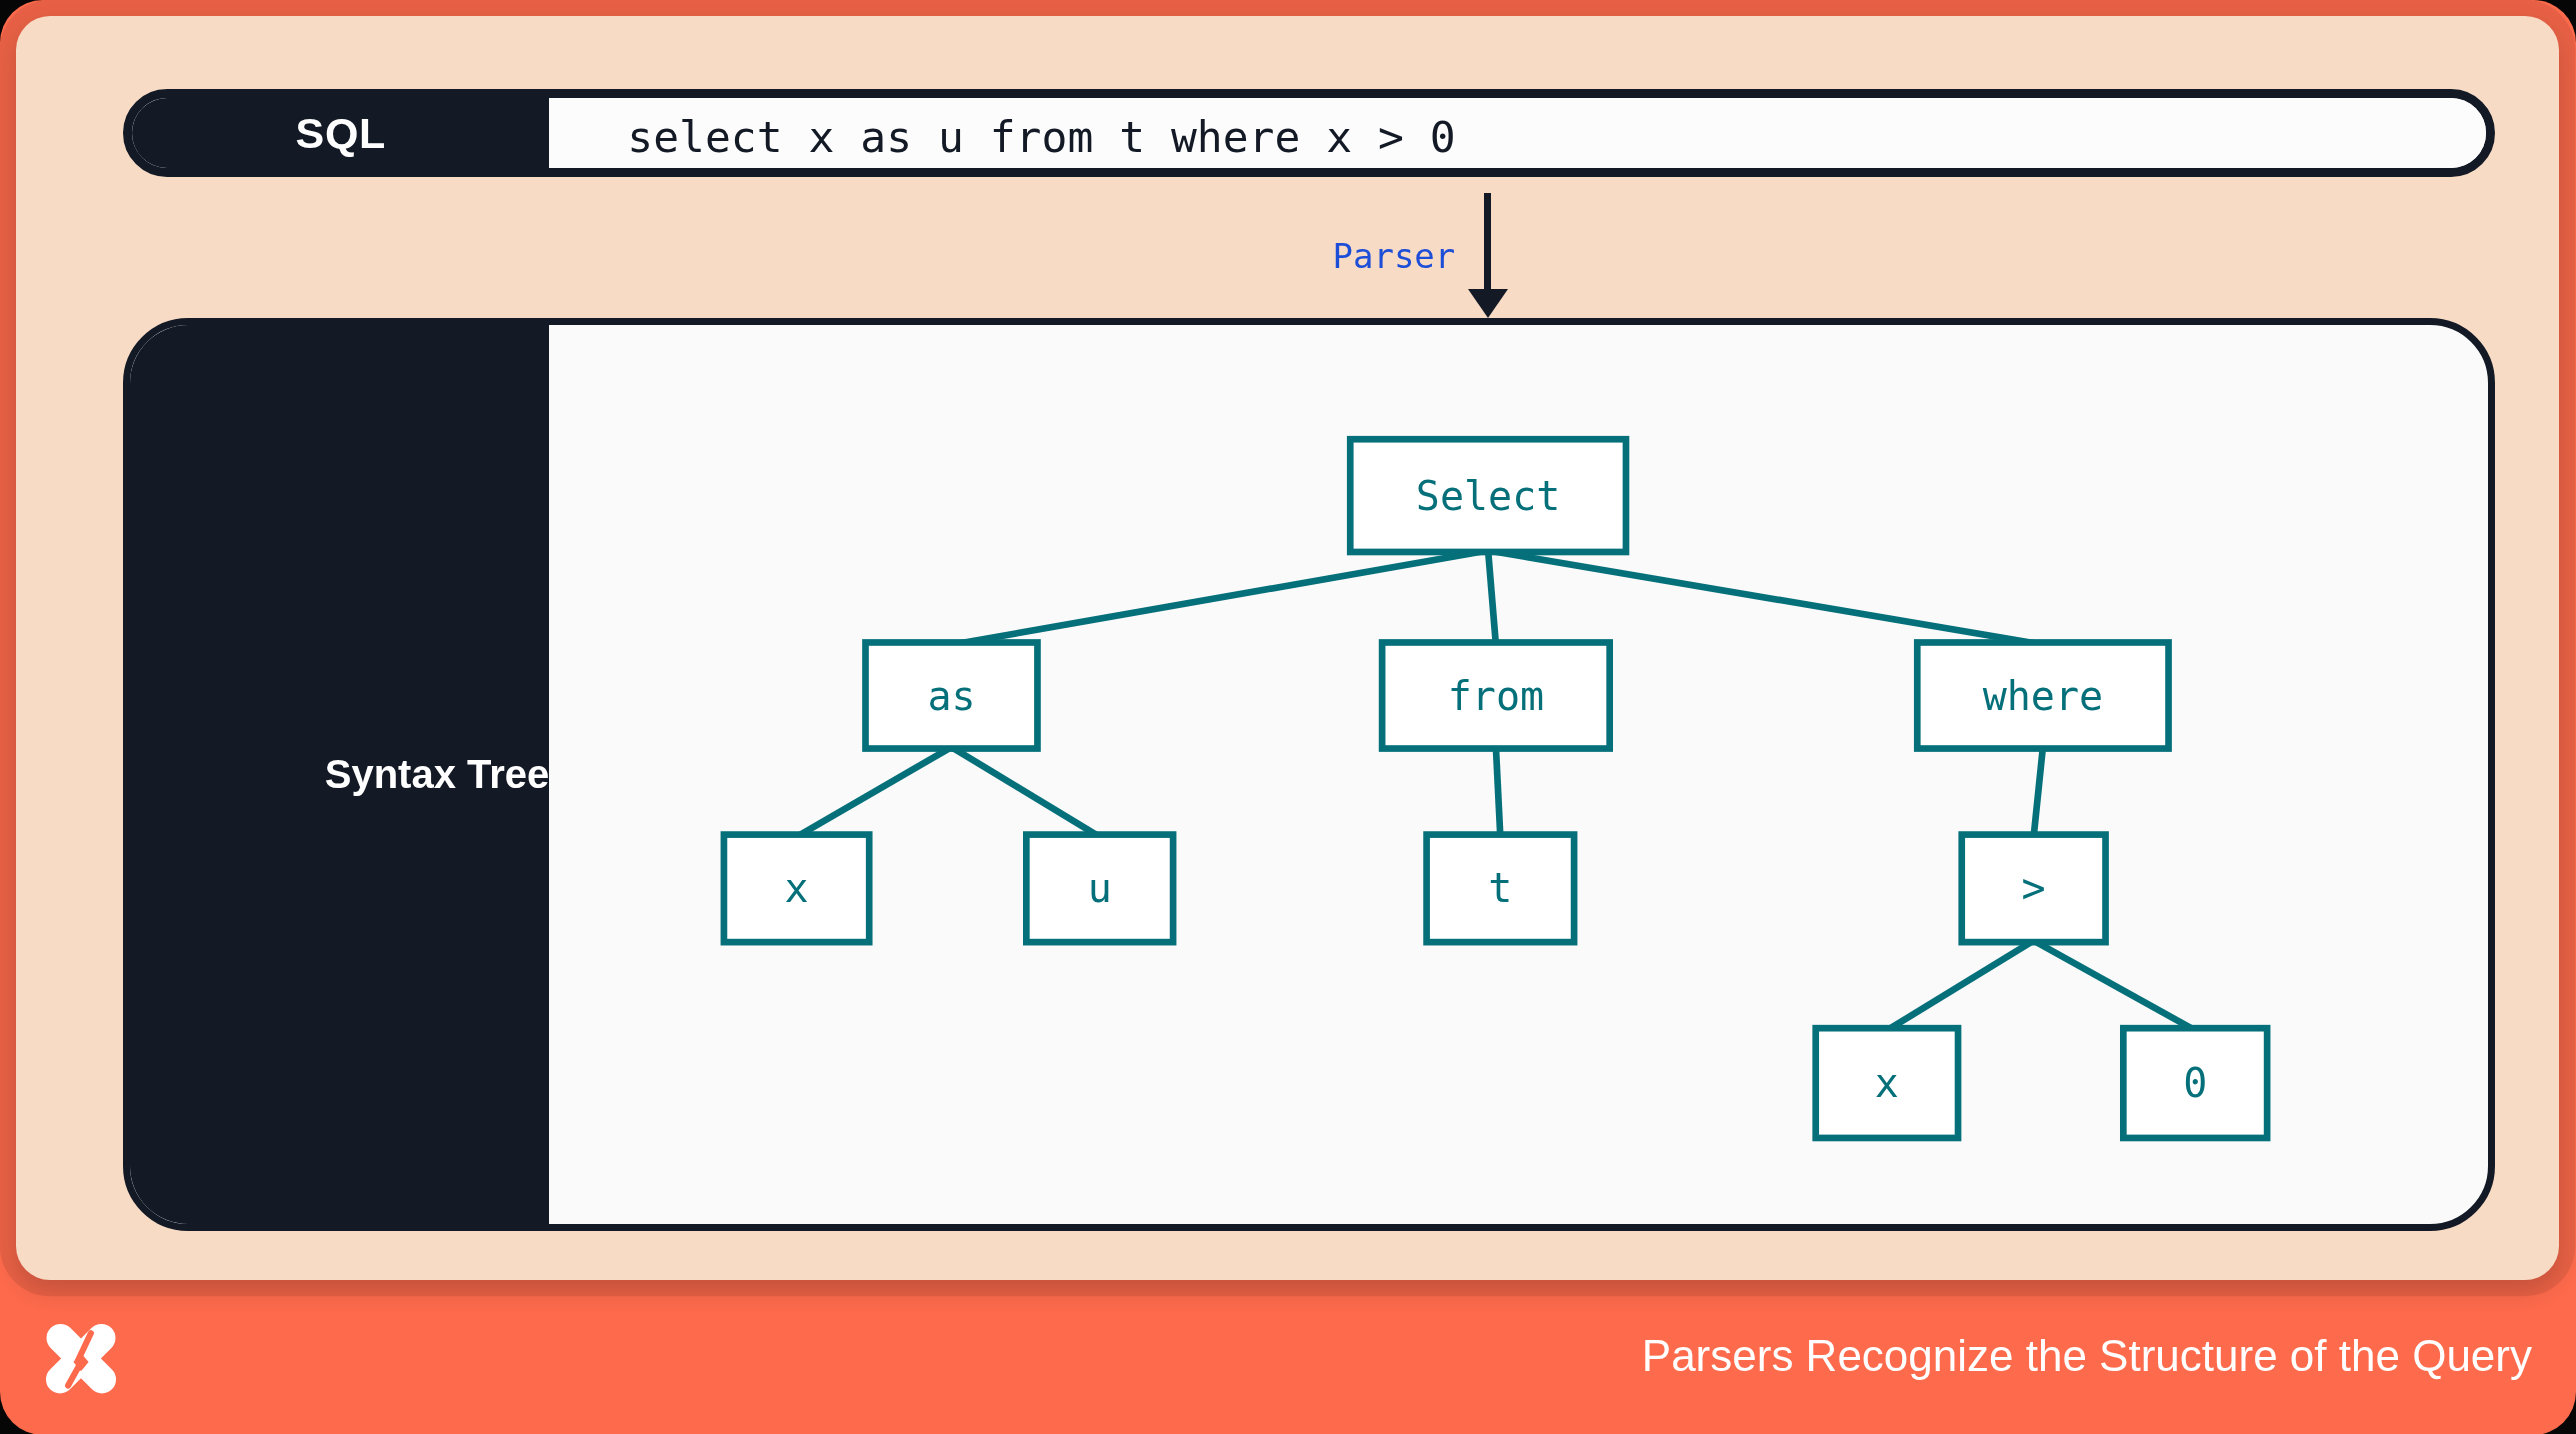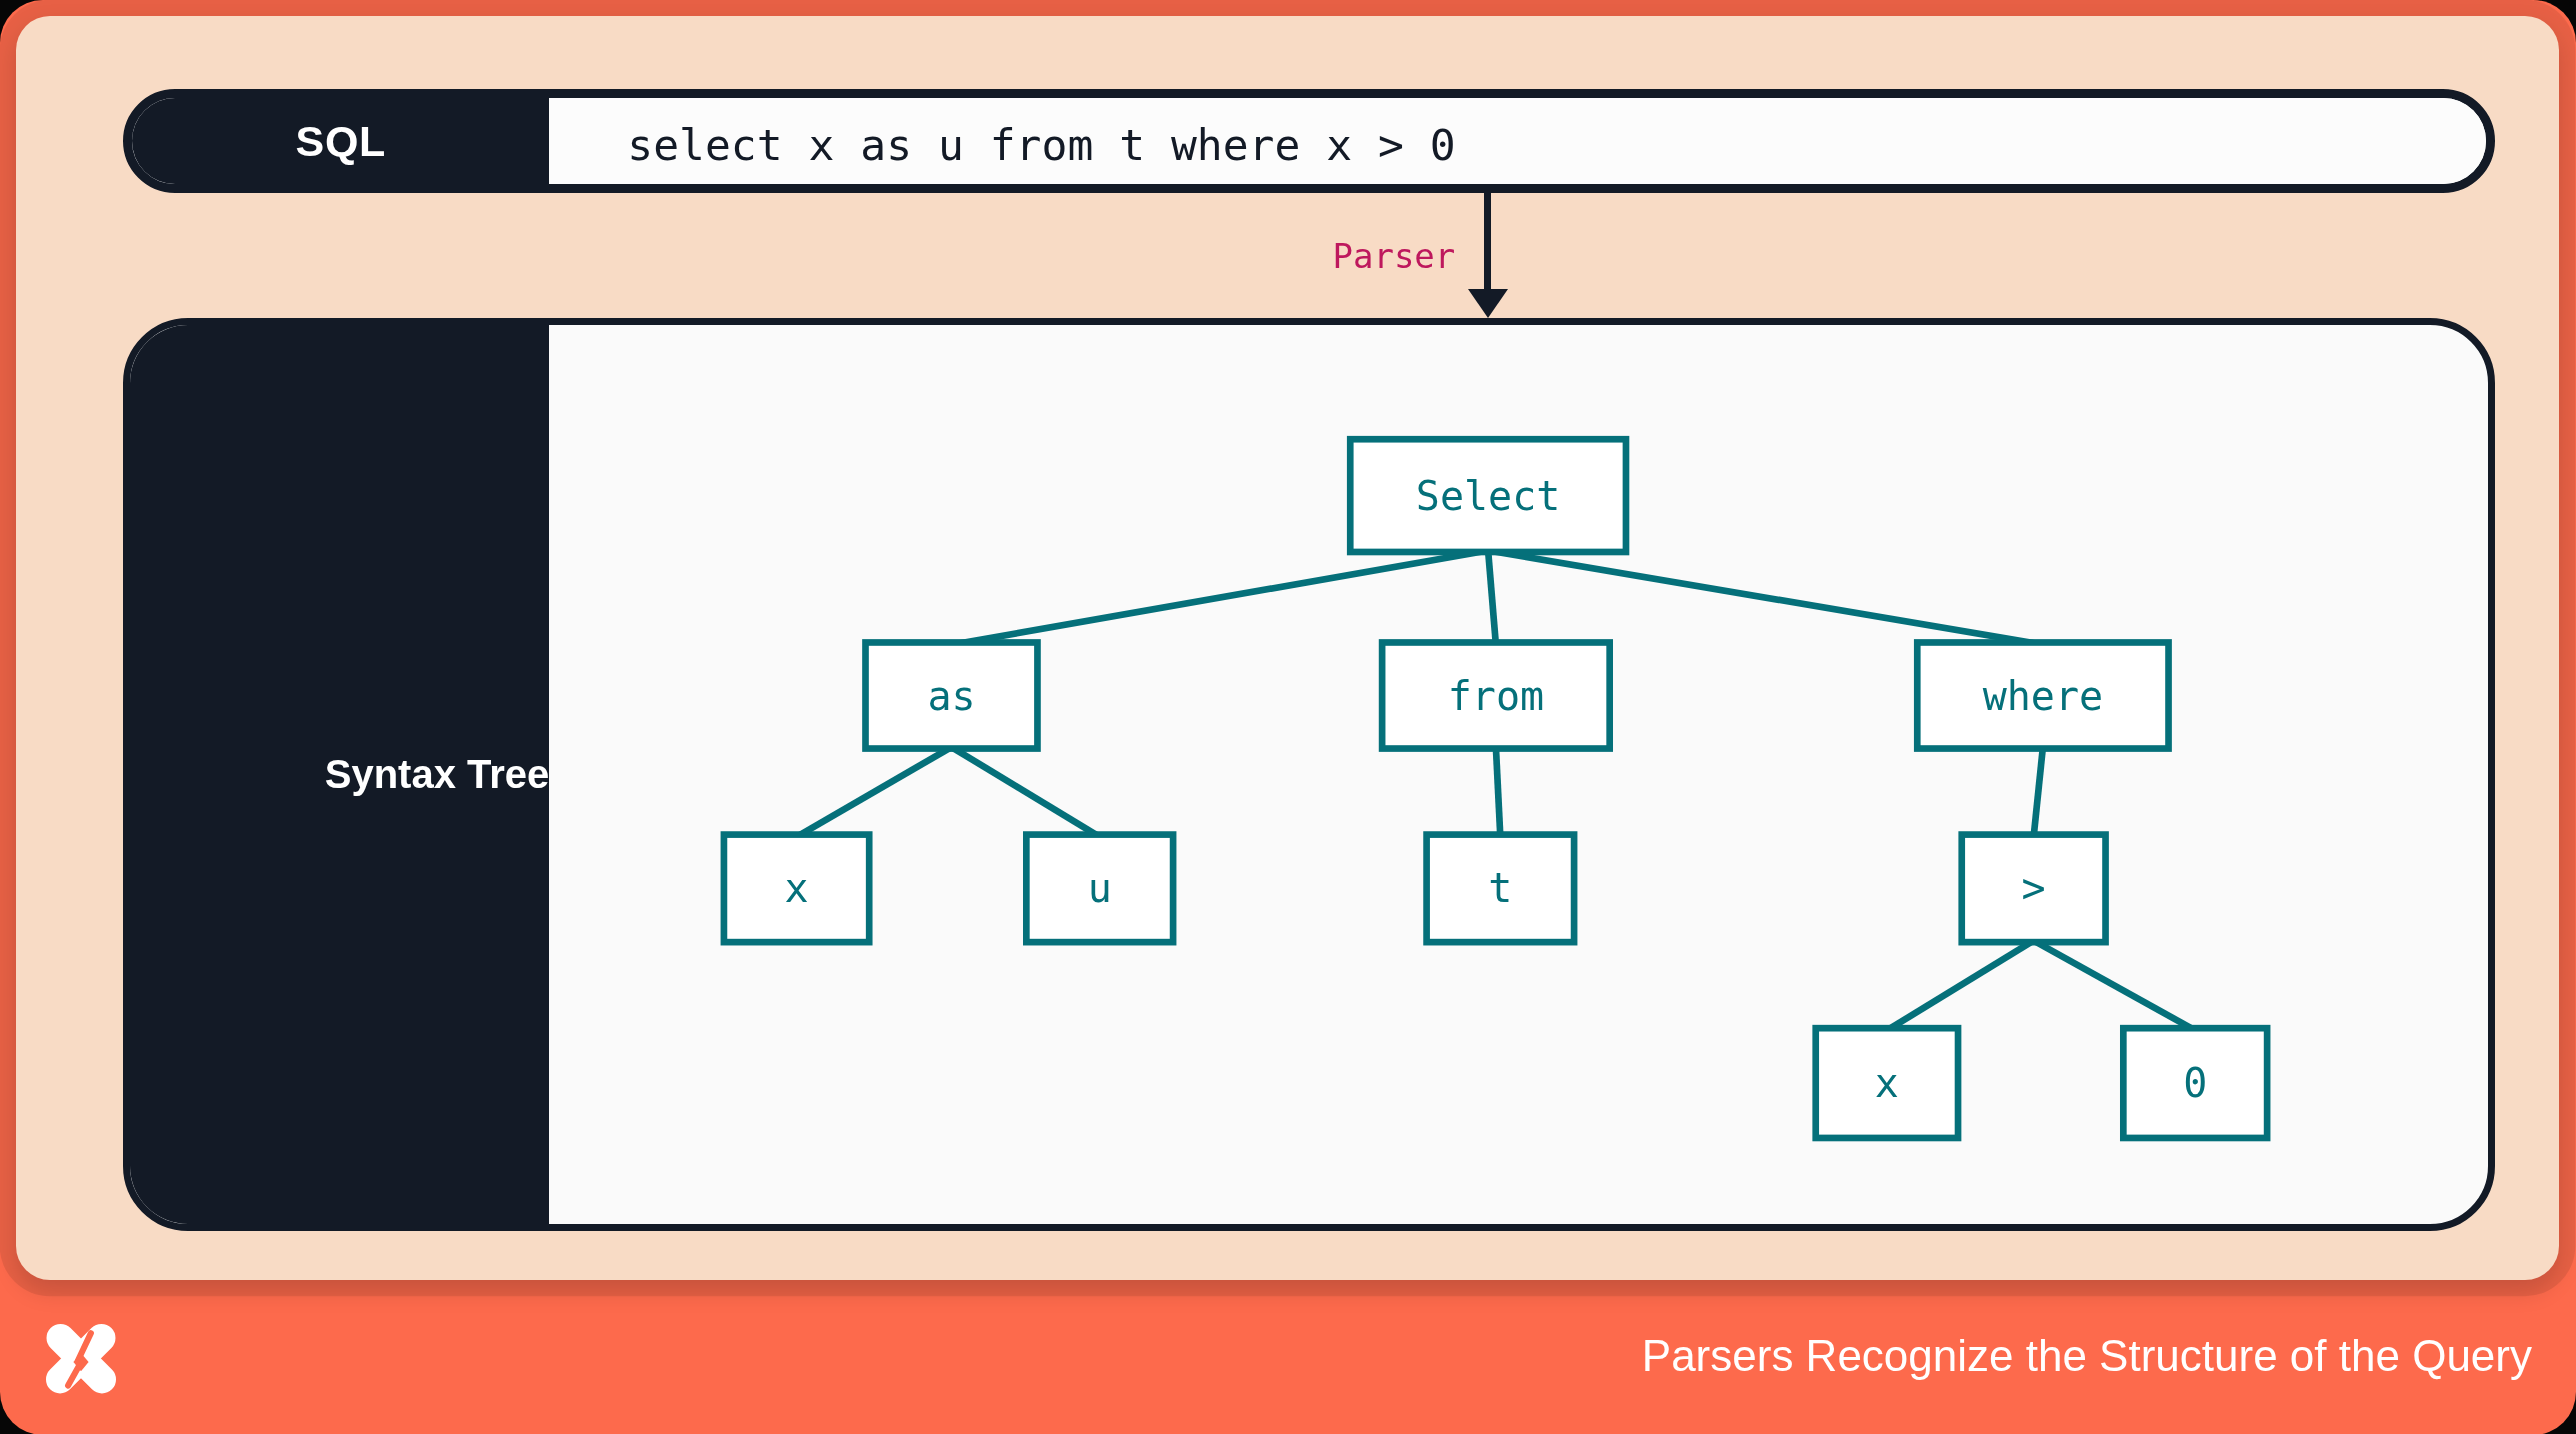--- a/index.html
+++ b/index.html
@@ -17,21 +17,21 @@
     overflow:hidden;
   }
   .card{
     position:absolute;left:16.3px;top:16.3px;width:2543px;height:1264px;
     background:#f8dbc5;
     border-radius:34px;
     box-shadow:0 0 0 16.3px rgba(0,0,0,0.085), 0 10.4px 25px rgba(0,0,0,0.14);
   }
   
   .sql-pill{
-    position:absolute;left:107px;top:73px;width:2372px;height:104px;
+    position:absolute;left:107px;top:73px;width:2372px;height:88px;
     background:#fcfcfc;
     border:9px solid #131a26;
     border-radius:61px;
     box-sizing:border-box;
     overflow:hidden;
     display:flex;align-items:stretch;justify-content:space-between;
   }
   .sql-pill .label-cell{
     width:417px;flex:0 0 417px;
     background:#131a26;
@@ -47,21 +47,21 @@
   }
   .sql-pill .query-cell code{
     font-family:"DejaVu Sans Mono", monospace;
     font-size:43px;color:#131a26;white-space:pre;margin-top:8px;
   }
   
   .parser-label{
     position:absolute;left:1172px;top:222px;width:267px;
     text-align:right;
     font-family:"DejaVu Sans Mono", monospace;
-    font-size:34px;color:#be185d;line-height:37px;
+    font-size:34px;color:#1d4ed8;line-height:37px;
   }
   .arrow-line{
     position:absolute;left:1468px;top:177px;width:6.7px;height:99px;
     background:#131a26;
   }
   .arrow-head{
     position:absolute;left:1452px;top:273px;width:0;height:0;
     border-left:20px solid transparent;
     border-right:20px solid transparent;
     border-top:29px solid #131a26;

